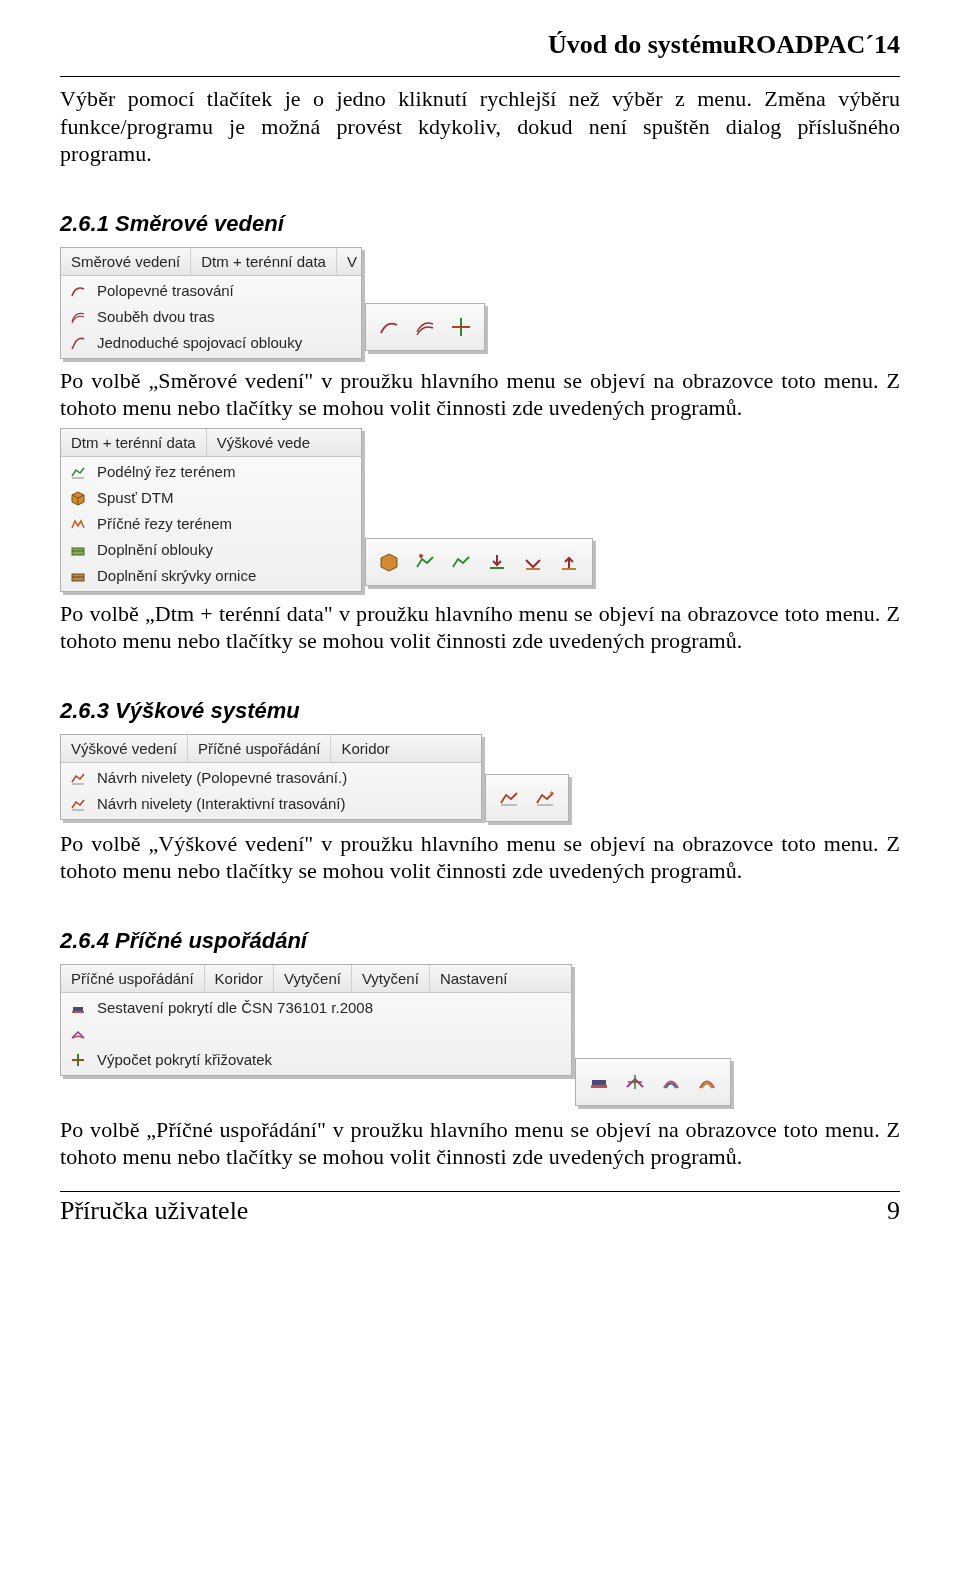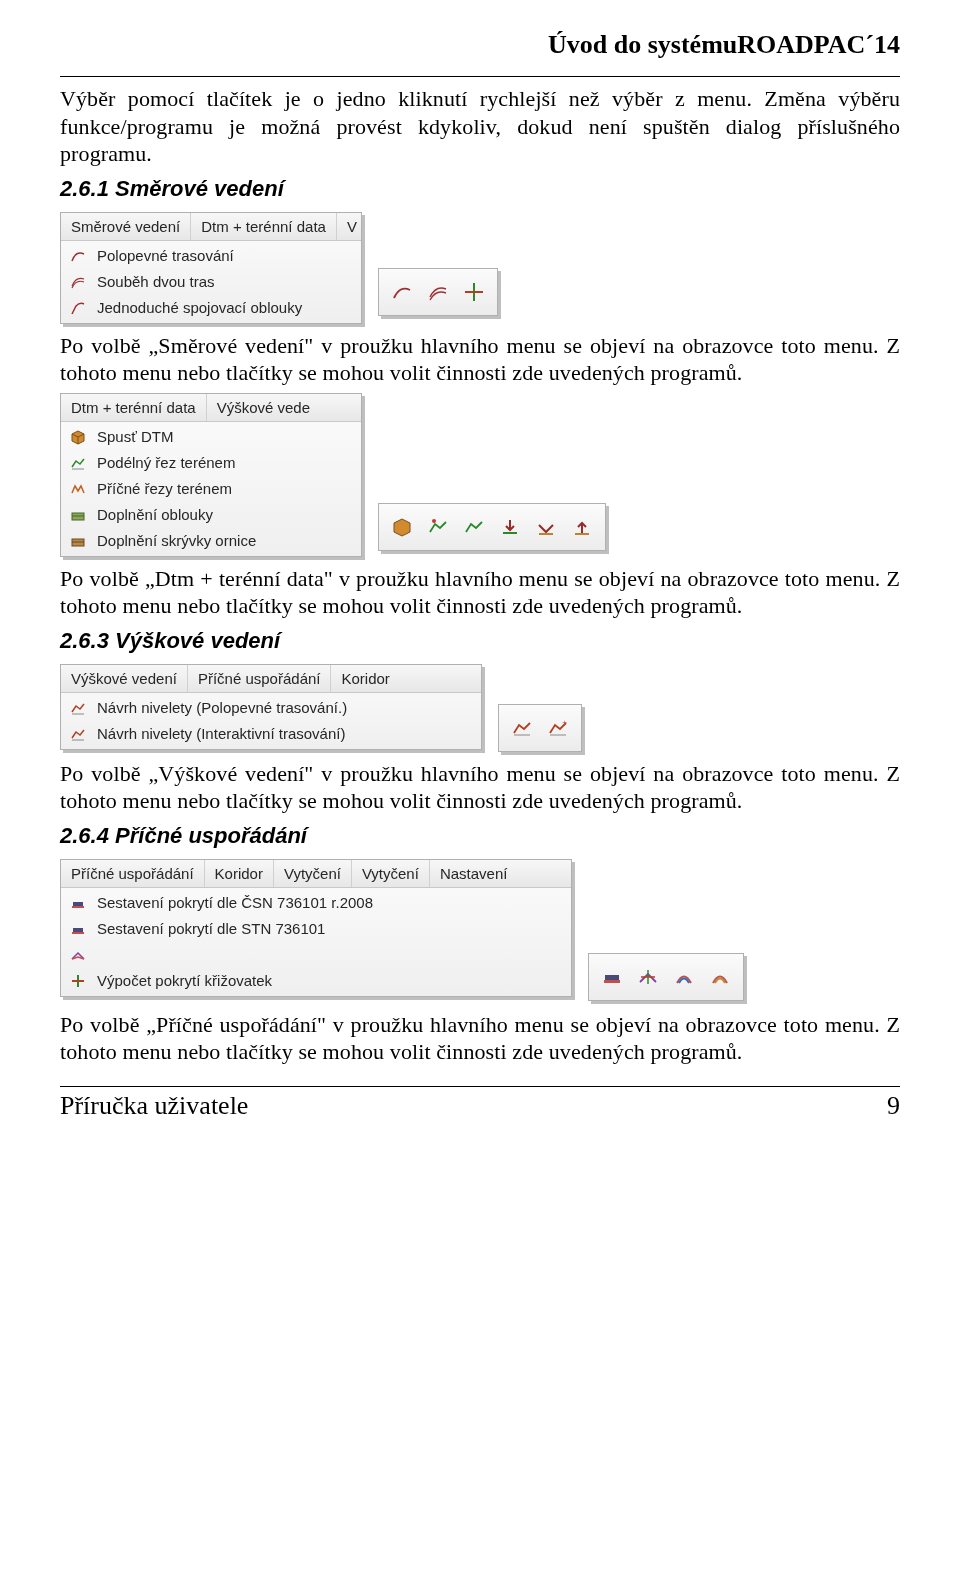--- a/index.html
+++ b/index.html
@@ -35,29 +35,29 @@
     line-height: 1.25;
     margin-top: 8px;
     text-align: justify;
     letter-spacing: 0.1px;
   }
   .section-heading {
     font-family: Arial, Helvetica, sans-serif;
     font-weight: bold;
     font-style: italic;
     font-size: 22px;
-    margin-top: 8px;
+    margin-top: 43px;
     margin-bottom: 10px;
   }
 
   
   .shot-row {
     display: flex;
     align-items: flex-start;
-    gap: 16px;
+    gap: 3px;
     margin-top: 6px;
   }
   .menu-panel {
     border: 1px solid #b0b0b0;
     background: linear-gradient(#fcfcfc, #efefef);
     box-shadow: 3px 3px 0 #bfbfbf;
     font-family: "Segoe UI", Tahoma, Arial, sans-serif;
     font-size: 15px;
     color: #262626;
   }
@@ -186,40 +186,40 @@
   <div class="shot-row">
     <div class="menu-panel" style="width:300px">
       <div class="menu-tabs">
         <div class="menu-tab">Dtm + terénní data</div>
         <div class="menu-tab" style="border-right:none">Výškové vede</div>
       </div>
       <div class="menu-items">
         <div class="menu-item">
           <span class="icon-slot">
             <svg width="16" height="16">
+                <polyline points="2,12 6,6 10,9 14,4" fill="none" stroke="#2a8a2a" stroke-width="1.5"></polyline>
+                <line x1="2" y1="14" x2="14" y2="14" stroke="#888"></line>
+              </svg>
+          </span>
+          <span>Podélný řez terénem</span>
+        </div>
+        <div class="menu-item">
+          <span class="icon-slot">
+            <svg width="16" height="16">
                 <polygon points="8,2 14,5 14,12 8,15 2,12 2,5" fill="#d28a30" stroke="#7a5018"></polygon>
                 <line x1="2" y1="5" x2="8" y2="8" stroke="#7a5018"></line>
                 <line x1="14" y1="5" x2="8" y2="8" stroke="#7a5018"></line>
                 <line x1="8" y1="8" x2="8" y2="15" stroke="#7a5018"></line>
               </svg>
           </span>
           <span>Spusť DTM</span>
         </div>
         <div class="menu-item">
           <span class="icon-slot">
             <svg width="16" height="16">
-                <polyline points="2,12 6,6 10,9 14,4" fill="none" stroke="#2a8a2a" stroke-width="1.5"></polyline>
-                <line x1="2" y1="14" x2="14" y2="14" stroke="#888"></line>
-              </svg>
-          </span>
-          <span>Podélný řez terénem</span>
-        </div>
-        <div class="menu-item">
-          <span class="icon-slot">
-            <svg width="16" height="16">
                 <polyline points="2,12 5,5 8,10 11,5 14,12" fill="none" stroke="#c06020" stroke-width="1.5"></polyline>
               </svg>
           </span>
           <span>Příčné řezy terénem</span>
         </div>
         <div class="menu-item">
           <span class="icon-slot">
             <svg width="16" height="16">
                 <rect x="2" y="6" width="12" height="7" fill="#8aa85a" stroke="#446622"></rect>
                 <line x1="2" y1="9" x2="14" y2="9" stroke="#446622"></line>
@@ -274,21 +274,21 @@
             <line x1="10" y1="17" x2="10" y2="6" stroke="#9a2a2a" stroke-width="2"></line>
             <polyline points="6,10 10,6 14,10" fill="none" stroke="#9a2a2a" stroke-width="2"></polyline>
             <line x1="3" y1="17" x2="17" y2="17" stroke="#c08030" stroke-width="2"></line>
           </svg>
       </div>
     </div>
   </div>
 
   <div class="body-text">Po volbě „Dtm + terénní data" v proužku hlavního menu se objeví na obrazovce toto menu. Z tohoto menu nebo tlačítky se mohou volit činnosti zde uvedených programů.</div>
 
-  <div class="section-heading">2.6.3  Výškové vedení</div>
+  <div class="section-heading">2.6.3  Výškové systému</div>
 
   <div class="shot-row">
     <div class="menu-panel" style="width:420px">
       <div class="menu-tabs">
         <div class="menu-tab">Výškové vedení</div>
         <div class="menu-tab">Příčné uspořádání</div>
         <div class="menu-tab" style="border-right:none">Koridor</div>
       </div>
       <div class="menu-items">
         <div class="menu-item">
@@ -348,29 +348,20 @@
             <svg width="16" height="16">
                 <rect x="3" y="7" width="10" height="4" fill="#4a4a7a"></rect>
                 <rect x="2" y="11" width="12" height="2" fill="#c05050"></rect>
               </svg>
           </span>
           <span>Sestavení pokrytí dle ČSN 736101 r.2008</span>
         </div>
         <div class="menu-item">
           <span class="icon-slot">
             <svg width="16" height="16">
-                <rect x="3" y="7" width="10" height="4" fill="#4a4a7a"></rect>
-                <rect x="2" y="11" width="12" height="2" fill="#c05050"></rect>
-              </svg>
-          </span>
-          <span>Sestavení pokrytí dle STN 736101</span>
-        </div>
-        <div class="menu-item">
-          <span class="icon-slot">
-            <svg width="16" height="16">
                 <polyline points="2,12 8,6 14,12" fill="none" stroke="#8a3aa0" stroke-width="1.5"></polyline>
                 <polyline points="2,12 8,10 14,12" fill="none" stroke="#c05050" stroke-width="1.5"></polyline>
               </svg>
           </span>
         </div>
         <div class="menu-item">
           <span class="icon-slot">
             <svg width="16" height="16">
                 <line x1="8" y1="2" x2="8" y2="14" stroke="#2a8a2a" stroke-width="2"></line>
                 <line x1="2" y1="8" x2="14" y2="8" stroke="#b04020" stroke-width="2"></line>

